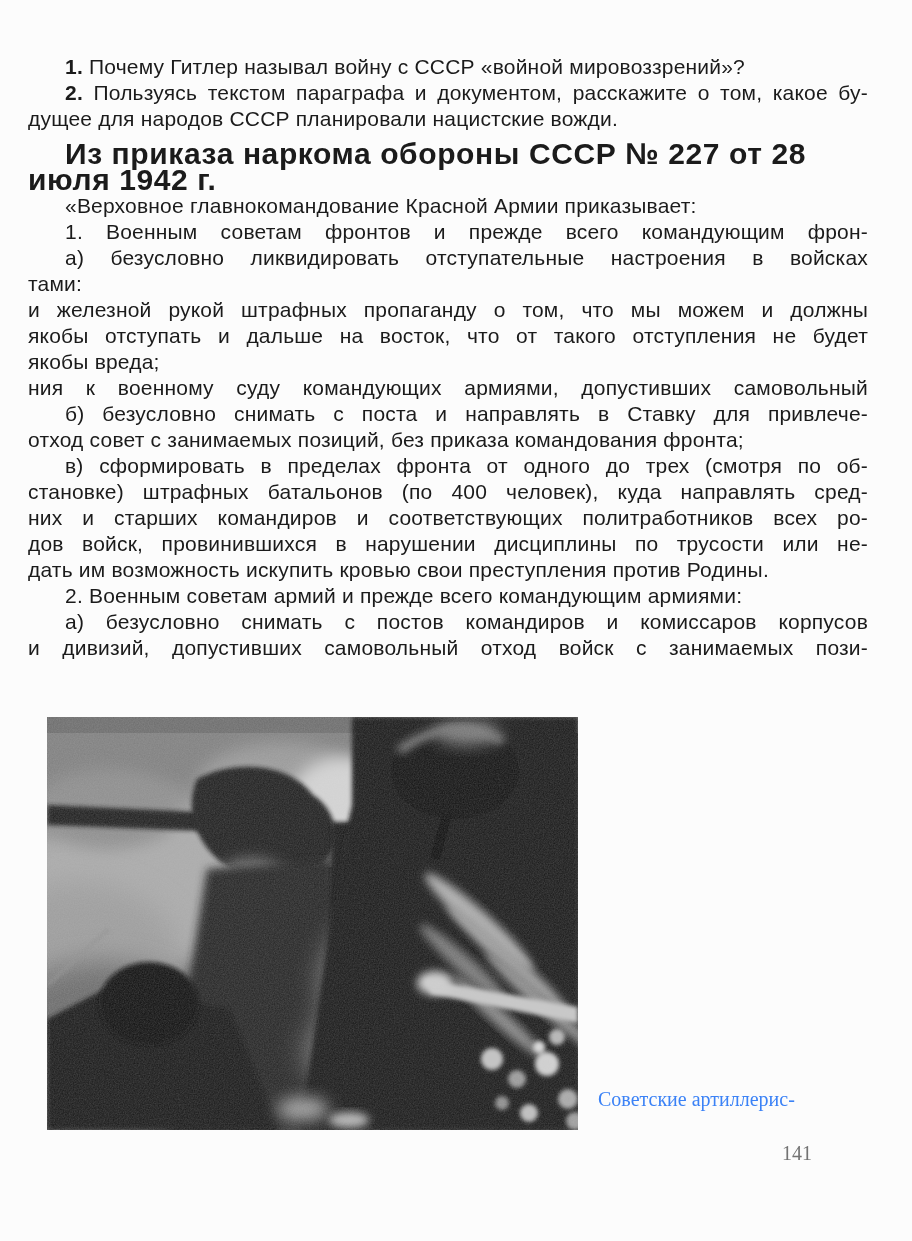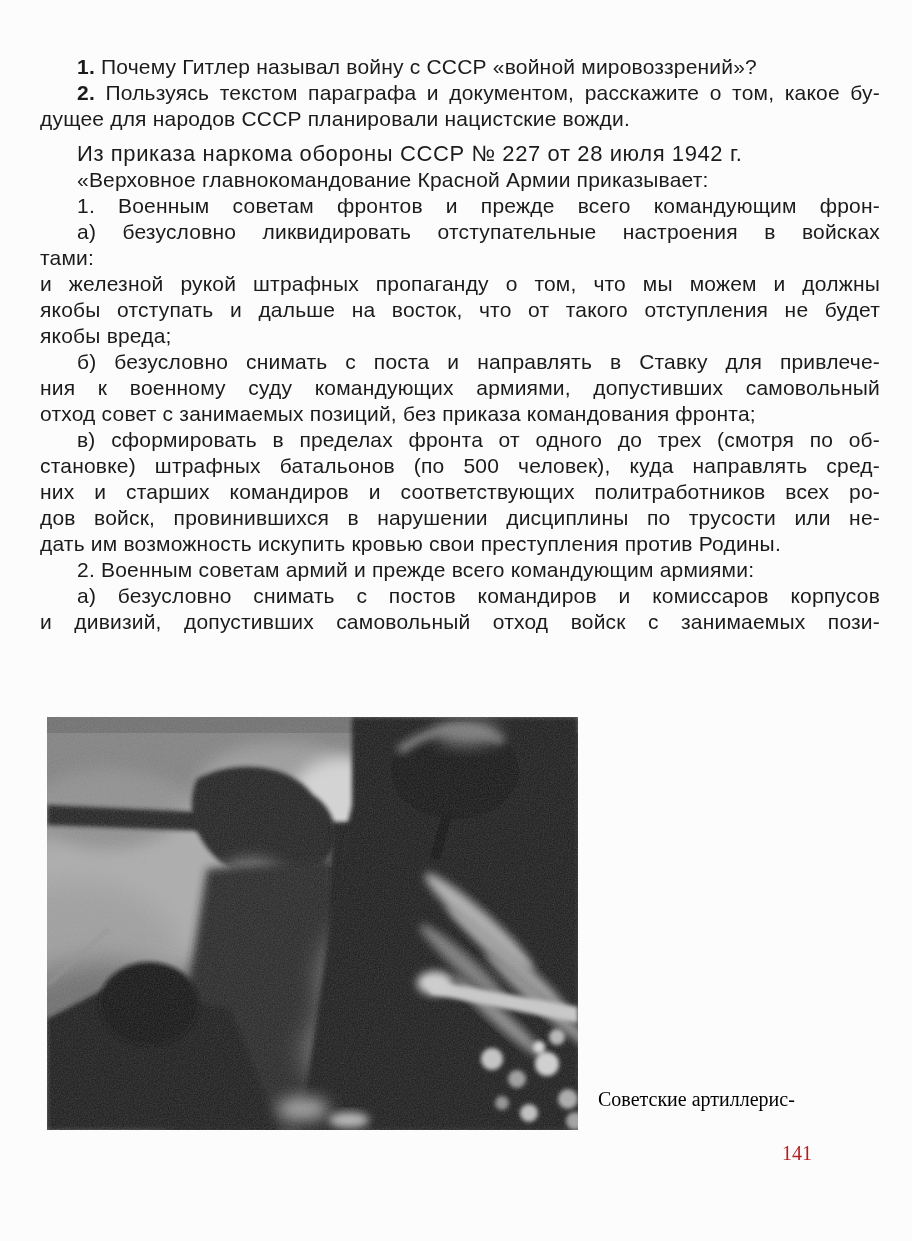--- a/index.html
+++ b/index.html
@@ -1,61 +1,61 @@
 <!DOCTYPE html>
 <html><head>
 <meta charset="utf-8">
 <style>
   html,body{margin:0;padding:0;background:#ffffff;}
   .page{
     position:relative;width:912px;height:1241px;background:#fcfcfc;
     font-family:"Liberation Sans",sans-serif;color:#1b1b1b;overflow:hidden;
   }
   .textcol{
-    position:absolute;left:40px;top:54px;width:840px;
+    position:absolute;left:28px;top:54px;width:840px;
     font-size:21px;line-height:26px;letter-spacing:0.2px;
   }
   .tl{min-height:26px;}
   .tl.ind{text-indent:37px;}
   .tl.jst{text-align:justify;text-align-last:justify;}
-  .tl.hd{font-weight:normal;font-size:22px;letter-spacing:0.6px;}
+  .tl.hd{font-weight:bold;font-size:30px;letter-spacing:0.6px;}
   .tl b{font-weight:bold;}
   figure.photo{position:absolute;left:47px;top:717px;width:531px;height:413px;margin:0;}
   figure.photo svg{display:block;}
   .caption{
     position:absolute;left:598px;top:1086px;width:232px;
-    font-family:"Liberation Serif",serif;font-size:20px;line-height:27px;color:#000000;
+    font-family:"Liberation Serif",serif;font-size:20px;line-height:27px;color:#3b82f6;
   }
   .pagenum{
     position:absolute;left:762px;top:1142px;width:70px;text-align:center;
-    font-family:"Liberation Serif",serif;font-size:20px;color:#b91c1c;
+    font-family:"Liberation Serif",serif;font-size:20px;color:#737373;
   }
 </style>
 </head>
 <body>
 
 <div class="page">
 
   <div class="textcol" id="textcol">
       <div class="tl ind"><b>1. </b>Почему Гитлер называл войну с СССР «войной мировоззрений»?</div>
       <div class="tl ind jst"><b>2. </b>Пользуясь текстом параграфа и документом, расскажите о том, какое бу-</div>
       <div class="tl">дущее для народов СССР планировали нацистские вожди.</div>
       <div class="tl ind hd" style="margin-top: 9px;">Из приказа наркома обороны СССР № 227 от 28 июля 1942 г.</div>
       <div class="tl ind">«Верховное главнокомандование Красной Армии приказывает:</div>
       <div class="tl ind jst">1. Военным советам фронтов и прежде всего командующим фрон-</div>
       <div class="tl ind jst">а) безусловно ликвидировать отступательные настроения в войсках</div>
       <div class="tl">тами:</div>
       <div class="tl jst">и железной рукой штрафных пропаганду о том, что мы можем и должны</div>
       <div class="tl jst">якобы отступать и дальше на восток, что от такого отступления не будет</div>
       <div class="tl">якобы вреда;</div>
+      <div class="tl jst">ния к военному суду командующих армиями, допустивших самовольный</div>
       <div class="tl ind jst">б) безусловно снимать с поста и направлять в Ставку для привлече-</div>
-      <div class="tl jst">ния к военному суду командующих армиями, допустивших самовольный</div>
       <div class="tl">отход совет с занимаемых позиций, без приказа командования фронта;</div>
       <div class="tl ind jst">в) сформировать в пределах фронта от одного до трех (смотря по об-</div>
-      <div class="tl jst">становке) штрафных батальонов (по 500 человек), куда направлять сред-</div>
+      <div class="tl jst">становке) штрафных батальонов (по 400 человек), куда направлять сред-</div>
       <div class="tl jst">них и старших командиров и соответствующих политработников всех ро-</div>
       <div class="tl jst">дов войск, провинившихся в нарушении дисциплины по трусости или не-</div>
       <div class="tl">дать им возможность искупить кровью свои преступления против Родины.</div>
       <div class="tl ind">2. Военным советам армий и прежде всего командующим армиями:</div>
       <div class="tl ind jst">а) безусловно снимать с постов командиров и комиссаров корпусов</div>
       <div class="tl jst">и дивизий, допустивших самовольный отход войск с занимаемых пози-</div>
     </div>
 
   <figure class="photo">
     <svg width="531" height="413" viewBox="0 0 531 413">

